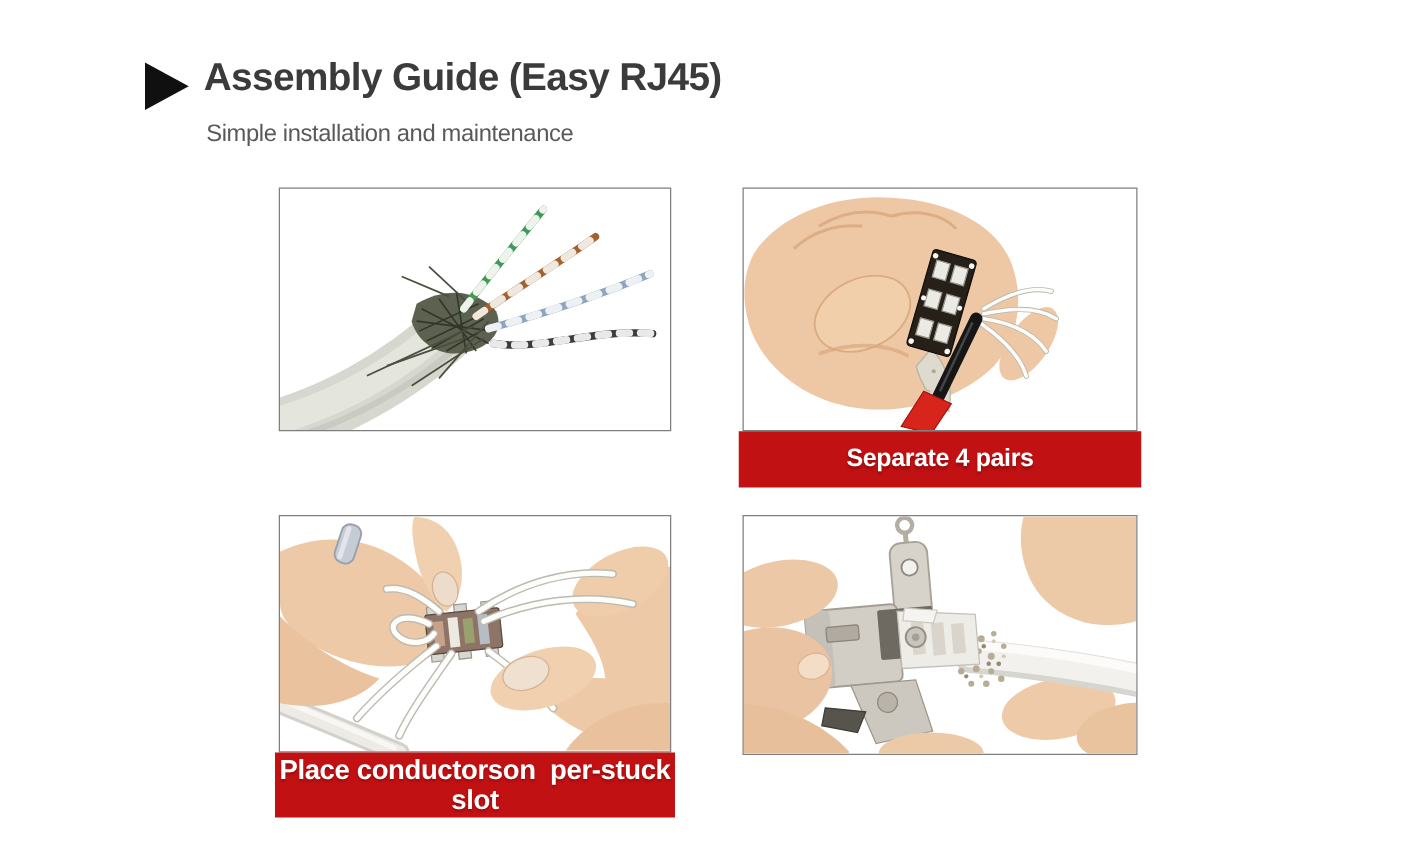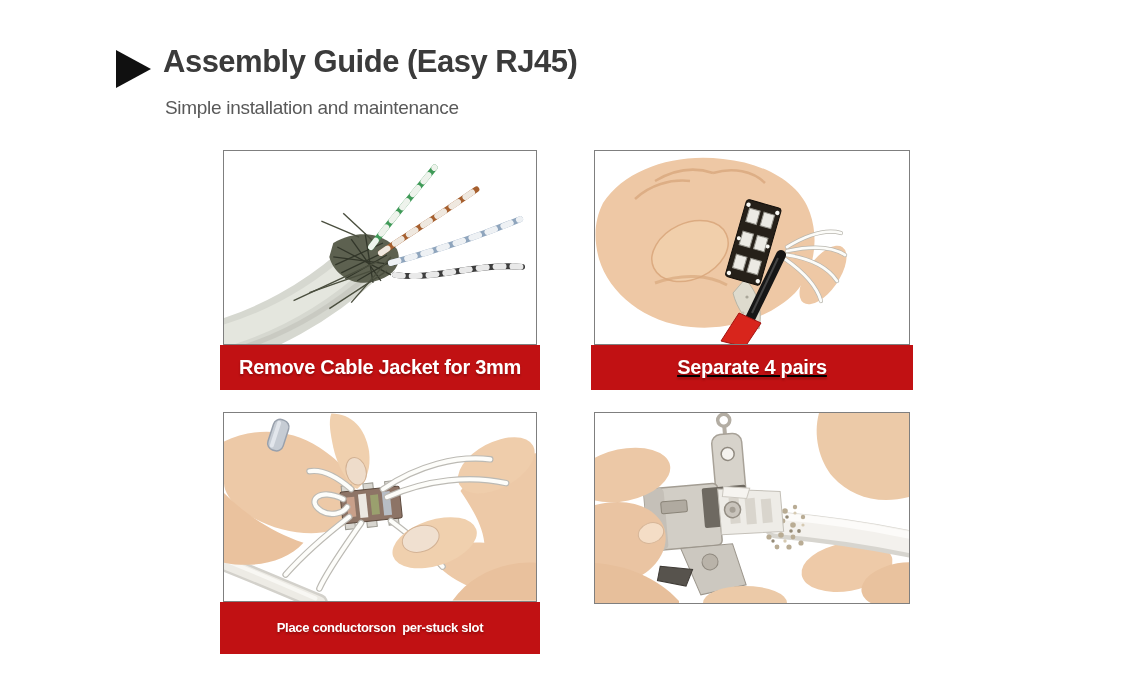--- a/index.html
+++ b/index.html
@@ -31,22 +31,22 @@
   .caption{
     background:var(--caption-bg,#c11113);
     color:var(--caption-text,#ffffff);
     font-weight:700;text-align:center;
     display:flex;flex-direction:column;justify-content:center;align-items:center;
     white-space:pre-wrap;
     text-shadow:0 2px 2px rgba(70,0,0,0.35);
     font-size:20px;letter-spacing:-0.3px;
   }
   .p1{left:220px;top:150px;width:320px;} .p1 .photo{height:193px;} .p1 .caption{height:45px;}
-  .p2{left:591px;top:150px;width:322px;text-decoration:underline;} .p2 .photo{height:193px;} .p2 .caption{height:45px;}
-  .p3{left:220px;top:412px;width:320px;} .p3 .photo{height:188px;} .p3 .caption{height:52px;font-size:13px;line-height:24px;}
+  .p2{left:591px;top:150px;width:322px;} .p2 .photo{height:193px;} .p2 .caption{height:45px;}
+  .p3{left:220px;top:412px;width:320px;} .p3 .photo{height:188px;} .p3 .caption{height:52px;font-size:22px;line-height:24px;}
   .p4{left:591px;top:412px;width:322px;} .p4 .photo{height:190px;} .p4 .caption{height:46px;}
 </style>
 </head>
 <body style="--caption-bg: #c11113; --caption-text: #ffffff; --panel-border: #7f7f7f; --title-text: #3b3b3b; --subtitle-text: #595959; --bullet: #101010;">
 
 <div class="bullet"></div>
 <h1 class="title">Assembly Guide (Easy RJ45)</h1>
 <p class="subtitle">Simple installation and maintenance</p>
 
 <figure class="panel p1">
@@ -86,21 +86,20 @@
         <path d="M 148 96 C 166 72 186 48 212 16" stroke="#eef3ec" stroke-width="6" stroke-dasharray="8 9"></path>
         <path d="M 158 102 C 184 84 220 62 254 38" stroke="#a65f2e" stroke-width="6"></path>
         <path d="M 158 102 C 184 84 220 62 254 38" stroke="#efe8df" stroke-width="6" stroke-dasharray="8 9"></path>
         <path d="M 168 112 C 205 102 255 86 298 68" stroke="#8fa5bd" stroke-width="6"></path>
         <path d="M 168 112 C 205 102 255 86 298 68" stroke="#eef1f4" stroke-width="6" stroke-dasharray="8 9"></path>
         <path d="M 172 124 C 210 130 252 112 300 116" stroke="#3c3c3c" stroke-width="6"></path>
         <path d="M 172 124 C 210 130 252 112 300 116" stroke="#e9e9e9" stroke-width="6" stroke-dasharray="8 9"></path>
       </g>
     </svg>
   </div>
-  <figcaption class="caption">Remove Cable Jacket for 3mm</figcaption>
 </figure>
 
 <figure class="panel p2">
   <div class="photo">
     <svg viewBox="0 0 314 193">
 
       <g>
         <path d="M 8 52 C 30 18 80 2 128 8 C 170 12 205 32 215 62 C 224 88 220 120 200 142 C 176 166 135 180 96 176 C 50 172 14 142 4 108 C -2 86 0 68 8 52 Z" fill="#eec8a5"></path>
         <g stroke="#d9a87e" stroke-width="2.5" fill="none" opacity="0.8">
           <path d="M 60 30 C 80 18 100 16 118 22"></path>

